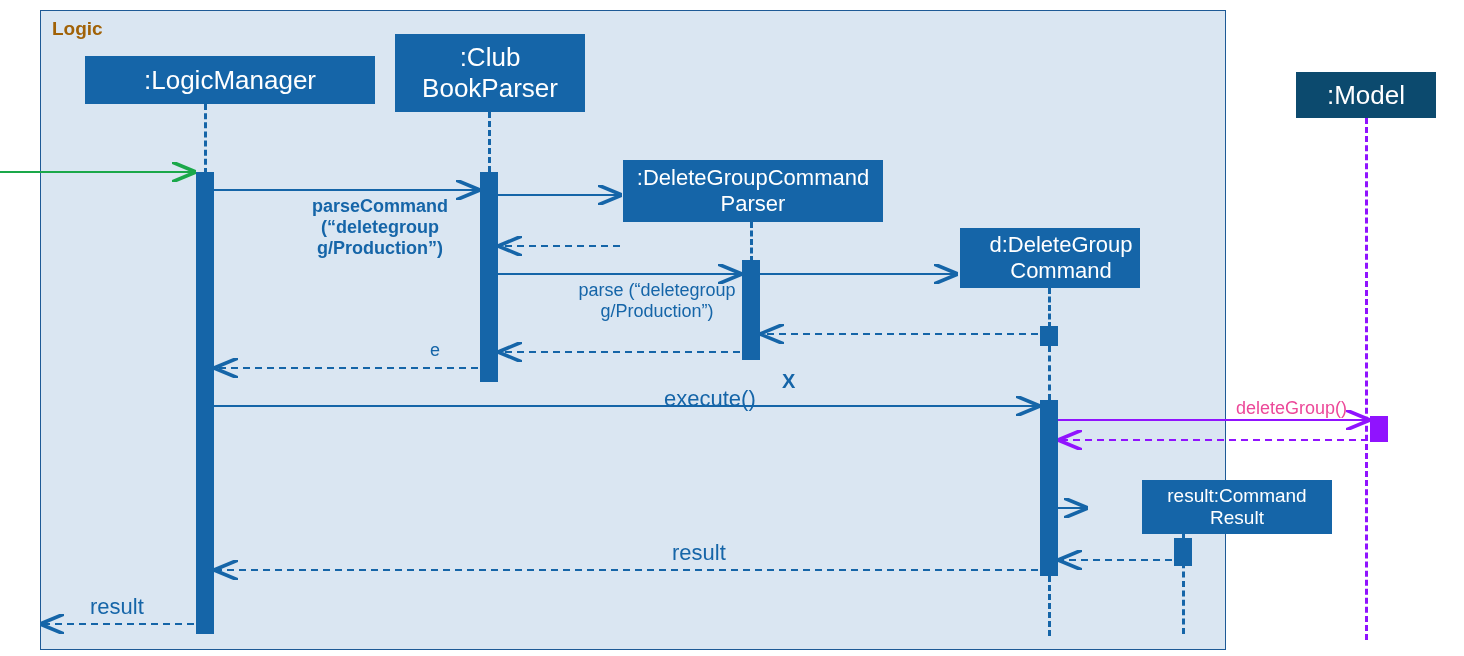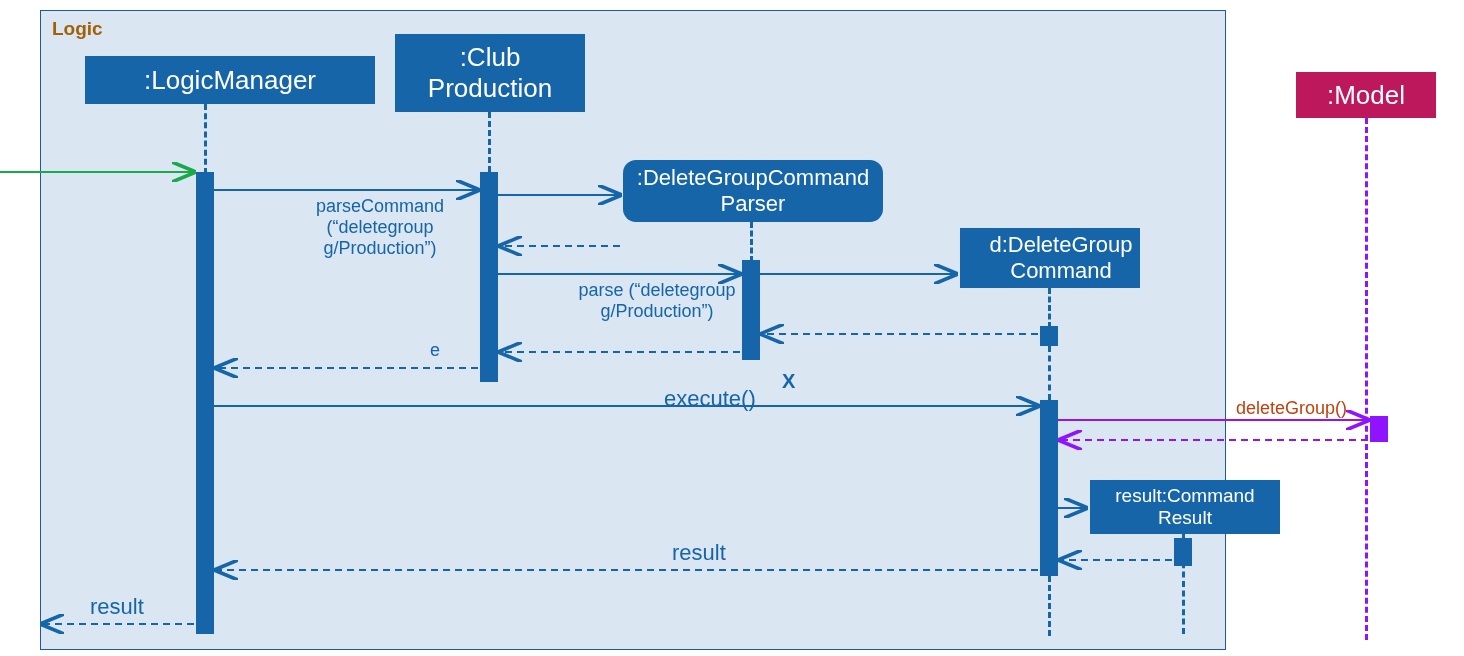--- a/index.html
+++ b/index.html
@@ -25,21 +25,21 @@
       position: absolute;
       background: #1565a8;
       color: white;
       text-align: center;
       display: flex;
       align-items: center;
       justify-content: center;
       font-size: 22px;
       padding: 8px 14px;
     }
-    .participant.model { background: #be185d; font-size: 26px; }
+    .participant.model { background: #0c4a6e; font-size: 26px; }
     
     .lifeline {
       position: absolute;
       width: 0;
       border-left: 3px dashed #1565a8;
     }
     .lifeline.model { border-left-color: #9013fe; }
     
     .activation {
       position: absolute;
@@ -47,21 +47,21 @@
       width: 18px;
     }
     .activation.model { background: #9013fe; }
     
     .msg-label {
       position: absolute;
       color: #1565a8;
       font-size: 18px;
       text-align: center;
     }
-    .msg-label.purple { color: #c2410c; }
+    .msg-label.purple { color: #ec4899; }
     
     svg.arrows {
       position: absolute;
       left: 0; top: 0;
       width: 1464px; height: 656px;
       pointer-events: none;
     }
     
     .cross {
       position: absolute;
@@ -71,44 +71,44 @@
     }
   </style>
 </head>
 <body>
 
 <div class="canvas">
   <div class="logic-frame"></div>
   <div class="logic-label">Logic</div>
 
   <div class="participant" style="left:85px; top:56px; width:290px; height:48px; font-size:26px;">:LogicManager</div>
-  <div class="participant" style="left:395px; top:34px; width:190px; height:78px; font-size:26px; flex-direction:column;">:Club Production</div>
-  <div class="participant" style="left:623px; top:160px; width:260px; height:62px;border-radius:13px;">:DeleteGroupCommand Parser</div>
+  <div class="participant" style="left:395px; top:34px; width:190px; height:78px; font-size:26px; flex-direction:column;">:Club BookParser</div>
+  <div class="participant" style="left:623px; top:160px; width:260px; height:62px;">:DeleteGroupCommand Parser</div>
   <div class="participant" style="left:960px; top:228px; width:180px; height:60px;padding-left:36px;">d:DeleteGroup Command</div>
-  <div class="participant" style="left:1090px; top:480px; width:190px; height:54px; font-size:19px;">result:Command Result</div>
+  <div class="participant" style="left:1142px; top:480px; width:190px; height:54px; font-size:19px;">result:Command Result</div>
   <div class="participant model" style="left:1296px; top:72px; width:140px; height:46px;">:Model</div>
 
   <div class="lifeline" style="left:204px; top:104px; height:70px;"></div>
   <div class="lifeline" style="left:488px; top:112px; height:60px;"></div>
   <div class="lifeline" style="left:750px; top:222px; height:40px;"></div>
   <div class="lifeline" style="left:1048px; top:288px; height:40px;"></div>
   <div class="lifeline" style="left:1048px; top:346px; height:54px;"></div>
   <div class="lifeline" style="left:1048px; top:576px; height:60px;"></div>
   <div class="lifeline" style="left:1182px; top:534px; height:100px;"></div>
   <div class="lifeline model" style="left:1365px; top:118px; height:522px;"></div>
 
   <div class="activation" style="left:196px; top:172px; height:462px;"></div>
   <div class="activation" style="left:480px; top:172px; height:210px;"></div>
   <div class="activation" style="left:742px; top:260px; height:100px;"></div>
   <div class="activation" style="left:1040px; top:326px; height:20px;"></div>
   <div class="activation" style="left:1040px; top:400px; height:176px;"></div>
   <div class="activation" style="left:1174px; top:538px; height:28px;"></div>
   <div class="activation model" style="left:1370px; top:416px; height:26px;"></div>
 
-  <div class="msg-label" style="left:295px; top:196px; width:170px;">parseCommand (“deletegroup g/Production”)</div>
+  <div class="msg-label" style="left:295px; top:196px; width:170px;font-weight:bold;">parseCommand (“deletegroup g/Production”)</div>
   <div class="msg-label" style="left:562px; top:280px; width:190px;">parse (“deletegroup g/Production”)</div>
   <div class="msg-label" style="left:430px; top:340px;">e</div>
   <div class="msg-label" style="left:664px; top:378px; font-size:22px;margin-top:8px;">execute()</div>
   <div class="msg-label purple" style="left:1236px; top:398px; font-size:18px;">deleteGroup()</div>
   <div class="msg-label" style="left:672px; top:540px; font-size:22px;">result</div>
   <div class="msg-label" style="left:90px; top:594px; font-size:22px;">result</div>
 
   <div class="cross" style="left:782px; top:370px;">X</div>
 
   <svg class="arrows">

